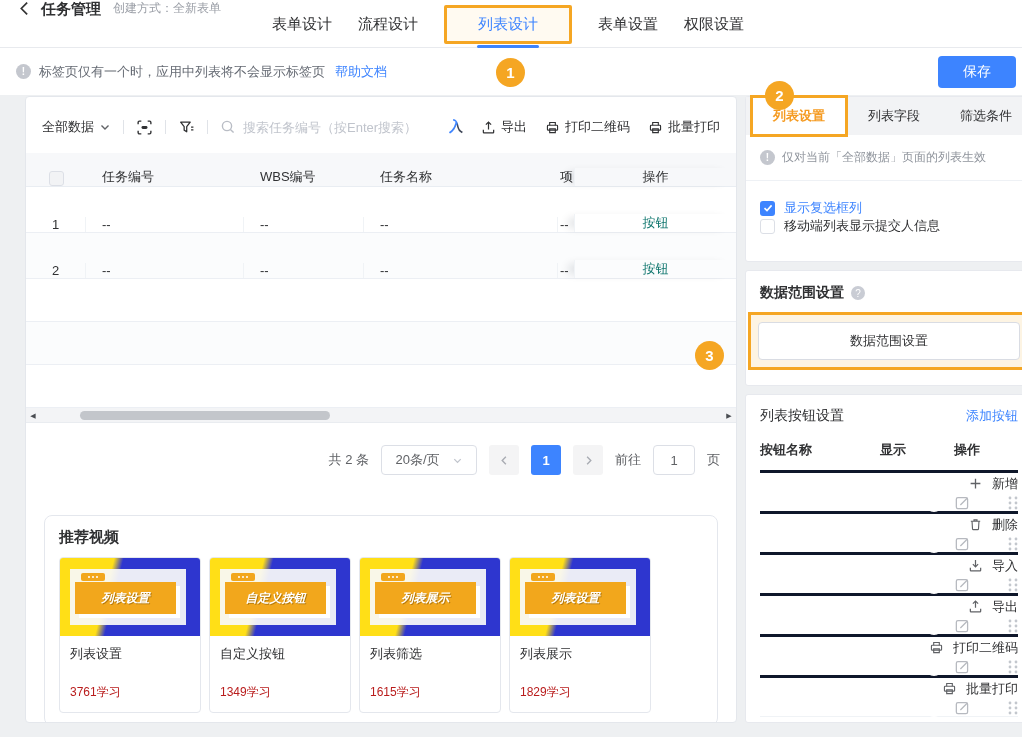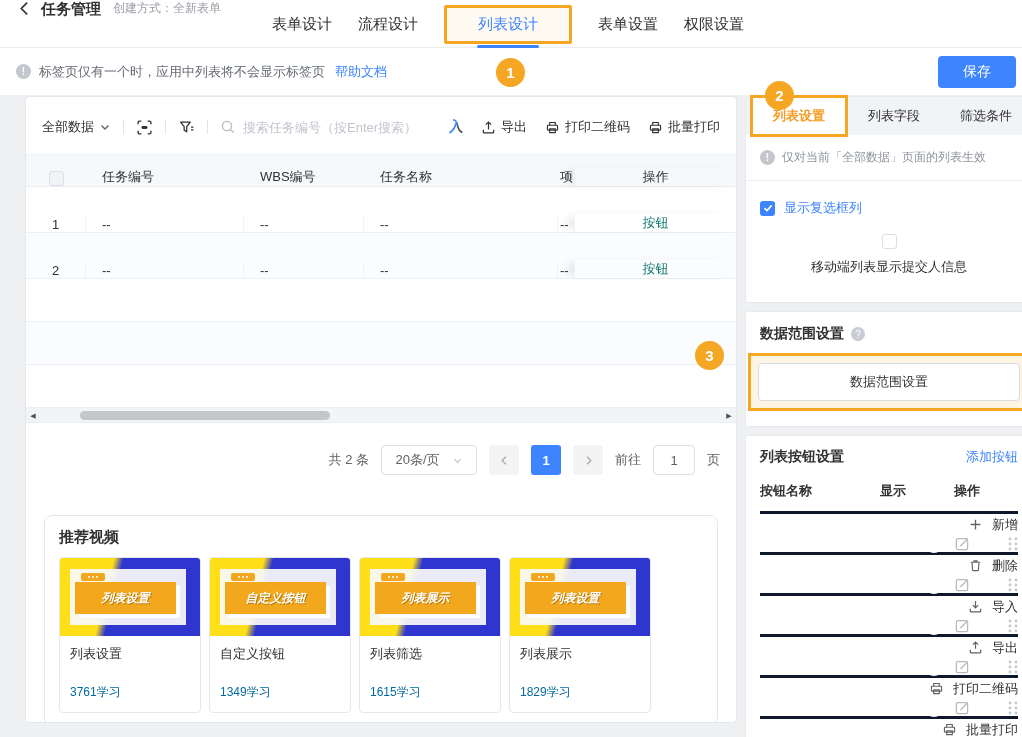--- a/index.html
+++ b/index.html
@@ -102,50 +102,50 @@
   .vpanel { position:absolute; left:10px; right:14px; top:11px; bottom:11px;
     background:rgba(249,249,249,.93); }
   .vbanner { position:absolute; left:15px; right:24px; top:24px; height:32px; background:#f2a71c;
     box-shadow:4px 4px 0 0 #fff; display:flex; align-items:center; justify-content:center;
     color:#fff; font-size:12px; font-weight:bold; font-style:italic;
     text-shadow:1px 1px 0 rgba(120,80,0,.5); white-space:nowrap; }
   .vtab { position:absolute; left:21px; top:15px; width:24px; height:8px; background:#f2a71c;
     border-radius:2px; display:flex; align-items:center; justify-content:center; gap:2px; }
   .vtab i { width:2px; height:2px; background:#fff; border-radius:50%; }
   .v-name { font-size:13px; color:#303133; padding:9px 10px 0; }
-  .v-count { font-size:12px; color:#0369a1; padding:21px 10px 11px; }
+  .v-count { font-size:12px; color:#b91c1c; padding:21px 10px 11px; }
 
   
   .sec { background:#fff; border:1px solid #e7e9ee; border-radius:3px; }
   .ptabs { height:38px; background:#f2f3f5; display:flex; align-items:center; font-size:13px; overflow:visible; }
   .ptab { flex:1; text-align:center; cursor:pointer; }
   .ptab-active { flex:0 0 auto; background:#fff; border:3px solid #f5a623; color:#f59b22;
     font-weight:bold; padding:9px 20px; margin:-3px 0 -3px 4px; position:relative; z-index:1; }
   .pnotice { display:flex; align-items:center; gap:7px; padding:14px; font-size:12px;
     color:#8f949c; border-bottom:1px solid #eef1f5; }
   .pchecks { padding:18px 14px 26px; font-size:13px; }
   .chk-row { display:flex; align-items:center; gap:9px; cursor:pointer; }
-  .chk-row + .chk-row { margin-top:17px;flex-direction:column; }
+  .chk-row + .chk-row { margin-top:0; }
   .cbx-on { width:15px; height:15px; border-radius:3px; background:#3d84ff; display:flex;
     align-items:center; justify-content:center; flex:0 0 auto; cursor:pointer; }
   .lbl-blue { color:#3d84ff; }
 
   .sec2 { padding:13px 14px 15px; }
   .sec-head { display:flex; align-items:center; font-size:14px; font-weight:bold; }
   .qmark { width:14px; height:14px; border-radius:50%; background:#c9ccd4; color:#fff;
     font-size:10px; display:flex; align-items:center; justify-content:center; margin-left:7px;
     font-weight:normal; }
   .scope-wrap { margin:10px -12px 0; border:3px solid #f5a623; background:#fdf4e3; padding:7px; }
   .scope-btn { width:100%; height:38px; background:#fff; border:1px solid #d9dce3;
     border-radius:4px; font-size:13px; color:#303133; cursor:pointer;
     font-family:"Liberation Sans","DejaVu Sans",sans-serif; }
 
   .sec3 { flex:1; padding:12px 14px 0; display:flex; flex-direction:column; }
   .bl-head { display:flex; align-items:center; justify-content:space-between; }
-  .bl-title { font-size:14px; font-weight:bold; }
+  .bl-title { font-size:14px; font-weight:normal; }
   .add-link { font-size:13px; color:#3d84ff; cursor:pointer; }
   .bl-cols { display:flex; margin-top:16px; padding-bottom:11px; font-size:13px; font-weight:bold; }
   .bl-col-name { flex:1; } .bl-col-show { width:74px; } .bl-col-act { width:64px; }
   .bl-row { display:flex; align-items:flex-end; height:41px; border-top:3px solid #0f172a;flex-direction:column; }
   .bl-name { flex:1; display:flex; align-items:center; gap:9px; font-size:13px; }
   .tg-cell { width:74px; }
   .toggle { width:40px; height:20px; border-radius:10px; background:#3fa2ff; position:relative; cursor:pointer; }
   .toggle::after { content:""; position:absolute; right:2px; top:2px; width:16px; height:16px;
     border-radius:50%; background:#fff; }
   .act-cell { width:64px; display:flex; align-items:center; justify-content:space-between; }

